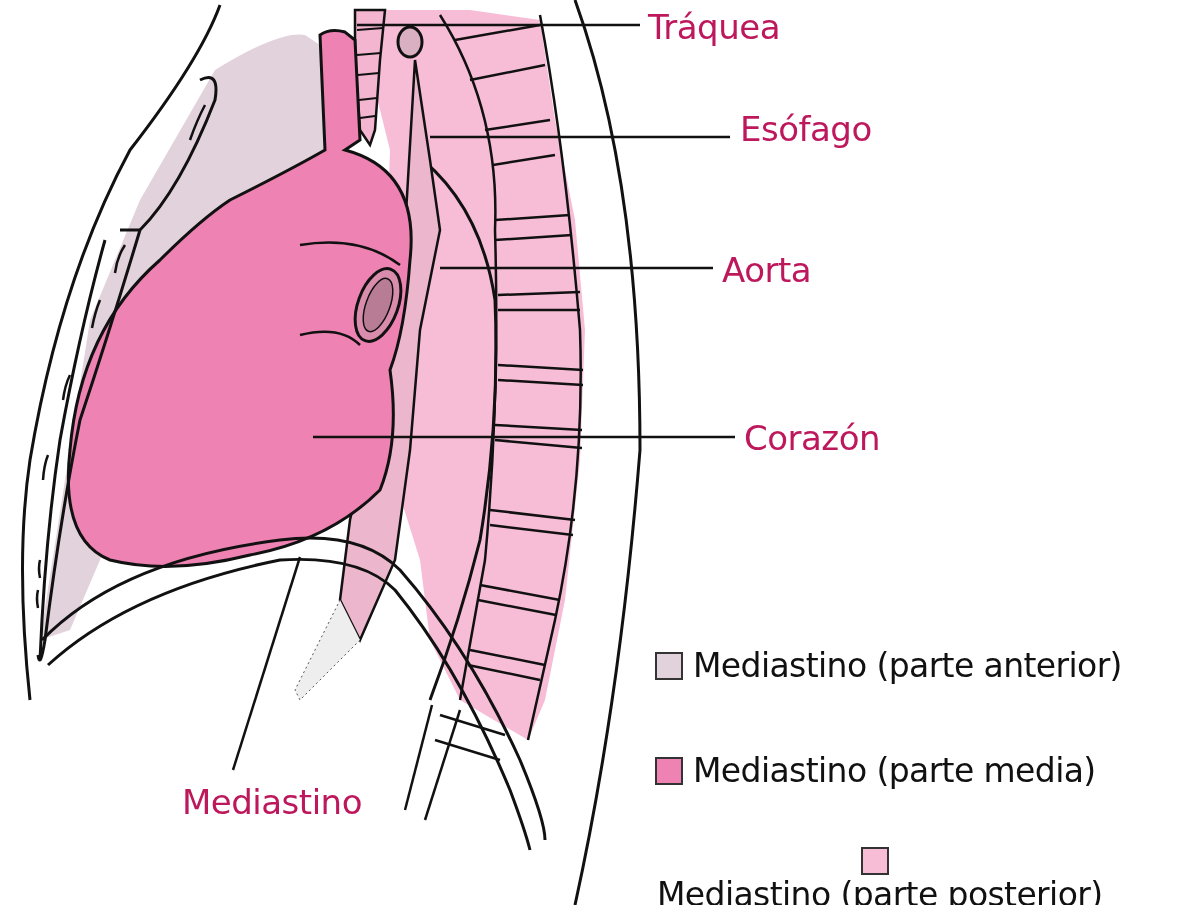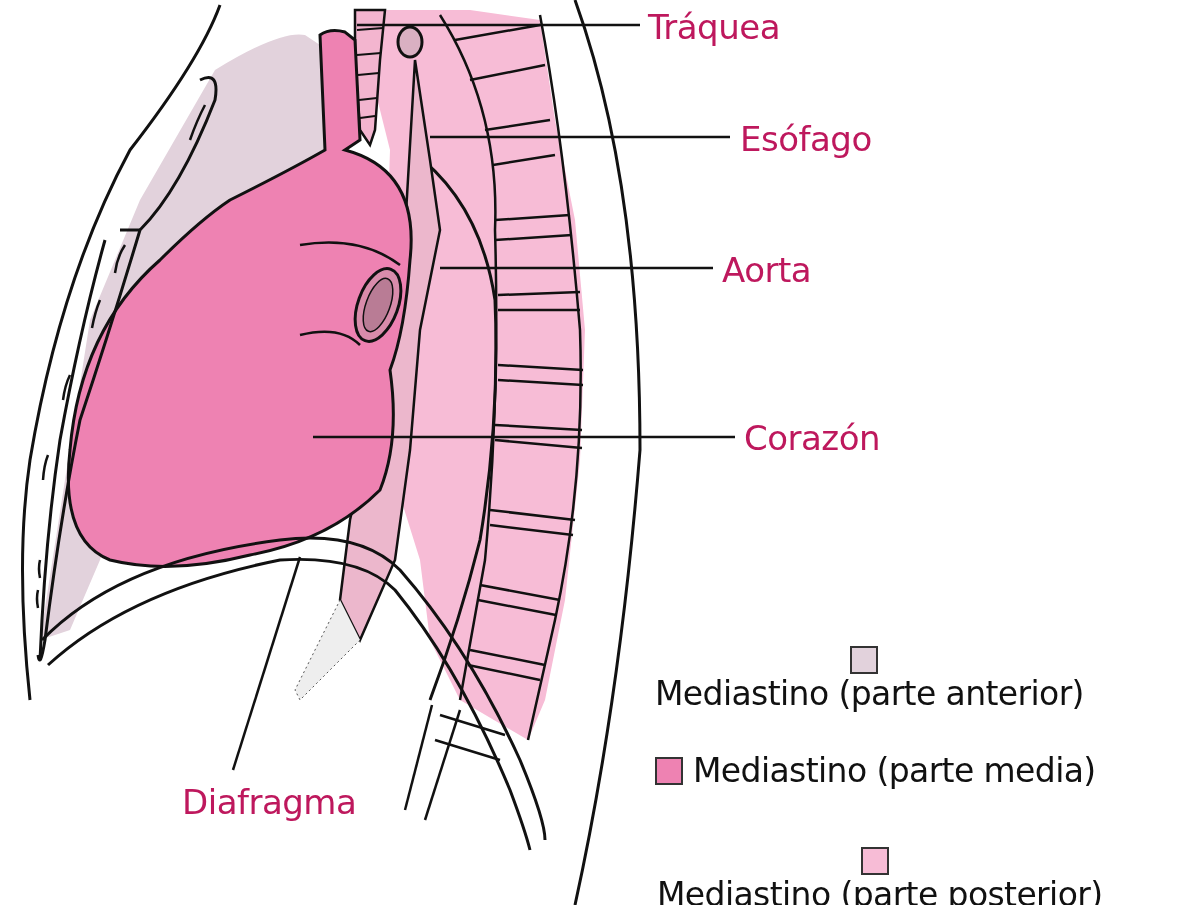--- a/index.html
+++ b/index.html
@@ -98,26 +98,26 @@
   <g stroke="#111" stroke-width="2.5">
     <line x1="357" y1="25" x2="640" y2="25"></line>
     <line x1="430" y1="137" x2="730" y2="137"></line>
     <line x1="440" y1="268" x2="713" y2="268"></line>
     <line x1="313" y1="437" x2="735" y2="437"></line>
     <line x1="300" y1="557" x2="233" y2="770"></line>
   </g>
 </svg>
 
 <div class="lbl" style="left:648px; top:10px;">Tráquea</div>
-<div class="lbl" style="left:740px; top:122px;">Esófago</div>
+<div class="lbl" style="left:740px; top:112px;">Esófago</div>
 <div class="lbl" style="left:722px; top:253px;">Aorta</div>
 <div class="lbl" style="left:744px; top:421px;">Corazón</div>
-<div class="lbl" style="left:182px; top:785px;">Diafragma</div>
+<div class="lbl" style="left:182px; top:785px;">Mediastino</div>
 
-<div class="legend-row" style="left:655px; top:646px;flex-direction:column;">
+<div class="legend-row" style="left:655px; top:646px;">
   <div class="swatch" style="background:#e2d2dc;"></div>
   <span class="legend-text">Mediastino (parte anterior)</span>
 </div>
 <div class="legend-row" style="left:655px; top:751px;justify-content:space-between;">
   <div class="swatch" style="background:#ee82b2;"></div>
   <span class="legend-text">Mediastino (parte media)</span>
 </div>
 <div class="legend-row" style="left:657px; top:847px;flex-direction:column;">
   <div class="swatch" style="background:#f7bcd6;"></div>
   <span class="legend-text">Mediastino (parte posterior)</span>

